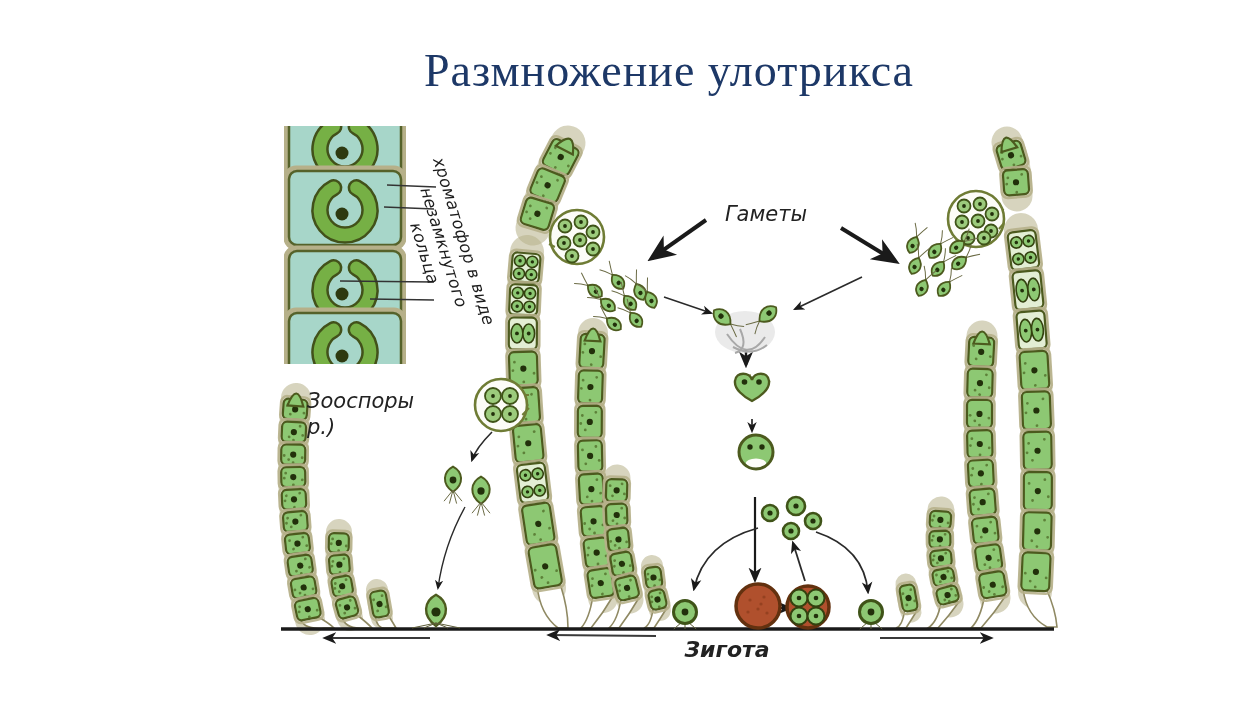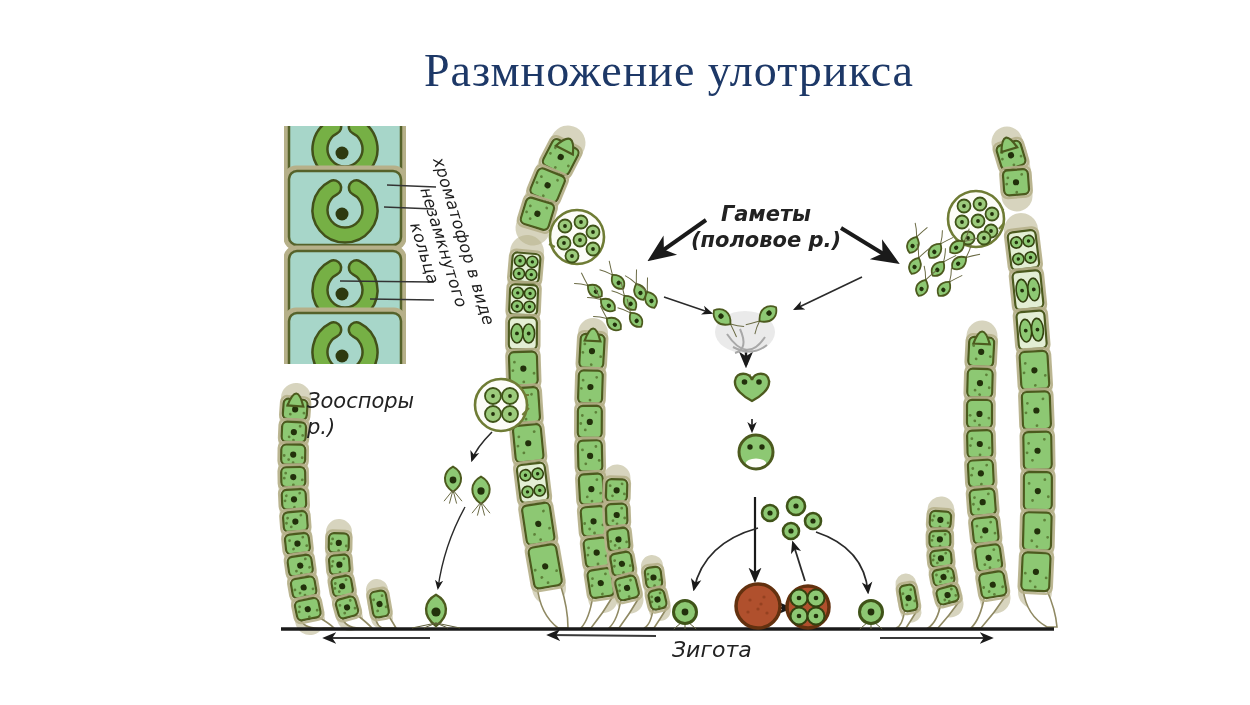--- a/index.html
+++ b/index.html
@@ -5,23 +5,23 @@
   html,body{margin:0;padding:0;background:#fff;}
   .slide{position:relative;width:1250px;height:705px;background:#ffffff;overflow:hidden;
          font-family:"DejaVu Sans",sans-serif;margin-left:44px;}
   .title{position:absolute;top:44px;left:0;right:0;text-align:center;
          font-family:"Liberation Serif",serif;font-size:46px;font-weight:500;letter-spacing:1px;}
   #fig{position:absolute;left:0;top:0;width:1250px;height:705px;}
   .hand{position:absolute;font-style:italic;color:#222;line-height:1.25;}
   .hand span{display:block;}
   .lbl-chromo{left:396px;top:131px;width:225px;font-size:16.5px;text-align:center;
               transform:rotate(73deg);transform-origin:0 0;letter-spacing:.3px;color:#1c1c1c;}
-  .lbl-gametes{left:637px;top:201px;width:170px;font-size:21px;text-align:center;font-weight:bold;}
+  .lbl-gametes{left:637px;top:201px;width:170px;font-size:21px;text-align:center;}
   .lbl-zoospores{left:263px;top:388px;width:152px;font-size:21px;text-align:left;}
-  .lbl-zygote{left:628px;top:636px;width:150px;font-size:22px;text-align:left;}
+  .lbl-zygote{left:608px;top:636px;width:150px;font-size:22px;text-align:center;font-weight:bold;}
 </style>
 </head>
 <body>
 
 <div class="slide">
   <div class="title" style="color: rgb(29, 56, 103);">Размножение улотрикса</div>
 
   <div id="fig"><svg width="1250" height="705" viewBox="0 0 1250 705">
         <defs>
           <marker id="ah" viewBox="0 0 10 10" refX="8" refY="5" markerWidth="7" markerHeight="7" orient="auto-start-reverse">
@@ -1070,21 +1070,20 @@
       </svg></div>
 
   <div class="hand lbl-chromo">
     <span>хроматофор в виде</span>
     <span>незамкнутого</span>
     <span>кольца</span>
   </div>
 
   <div class="hand lbl-gametes">
     <span>Гаметы</span>
-    <span>(половое р.)</span>
   </div>
 
   <div class="hand lbl-zoospores">
     <span>Зооспоры</span>
     <span>р.)</span>
   </div>
 
   <div class="hand lbl-zygote">
     <span>Зигота</span>
   </div>

